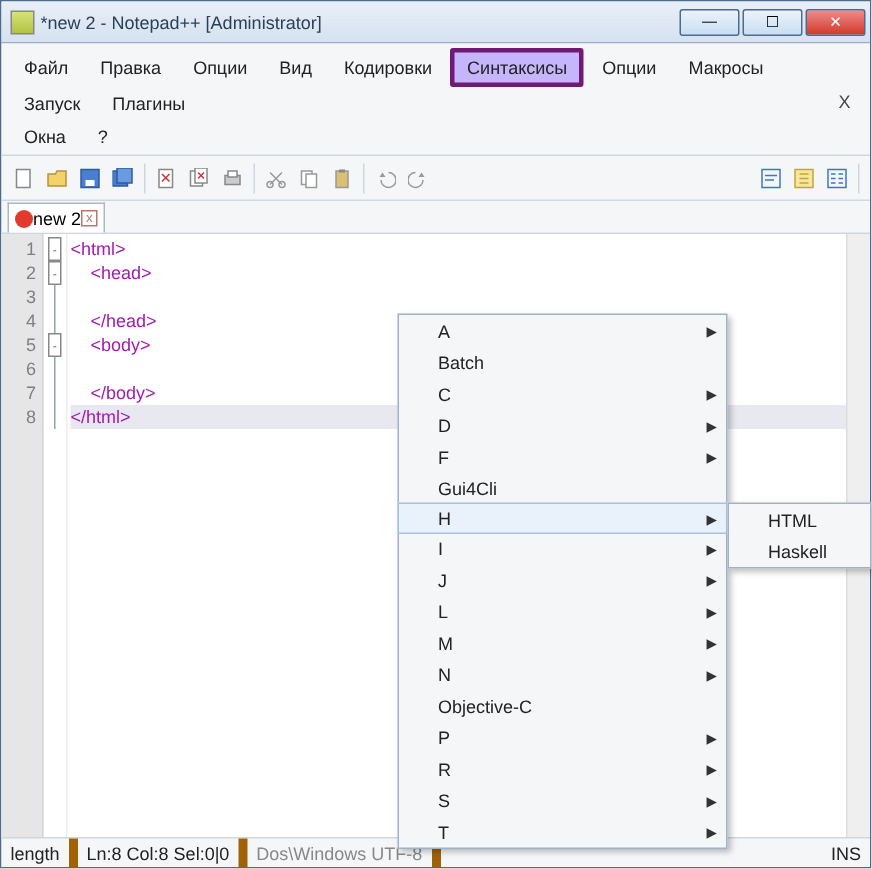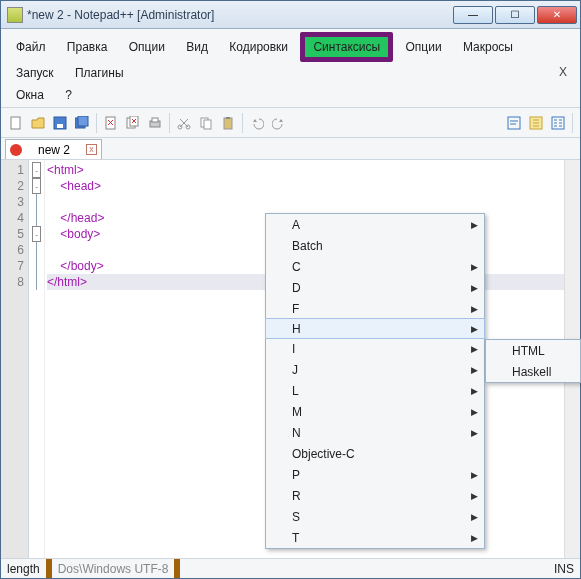--- a/index.html
+++ b/index.html
@@ -8,29 +8,29 @@
   .titlebar { height: 28px; background: linear-gradient(#e9eff7,#d5e2f0); display: flex; align-items: center; border-bottom: 1px solid #9aaec2; }
   .titlebar .icon { width: 16px; height: 16px; margin: 0 4px 0 6px; background: linear-gradient(#d7e27a,#b0c443); border: 1px solid #888; }
   .titlebar .title { color: #2b3f55; font-size: 12px; }
   .wbtns { margin-left: auto; display: flex; gap: 2px; padding-right: 3px; }
   .wbtns div { width: 40px; height: 18px; border: 1px solid #4b6c8e; border-radius: 2px; display: flex; align-items: center; justify-content: center; font-size: 10px; }
   .wbtns .min { background: linear-gradient(#eaf3fb,#c9def2); }
   .wbtns .max { background: linear-gradient(#eaf3fb,#c9def2); }
   .wbtns .close { background: linear-gradient(#f08b8b,#d13a2a); color: #fff; }
   .menubar { padding: 3px 6px 1px 6px; background: #f4f6f8; border-bottom: 1px solid #cfd7de; line-height: 18px; }
   .menubar span { display: inline-block; padding: 1px 8px; border: 1px solid transparent; border-radius: 2px; color: #222; }
-  .menubar span.active { background: #22c55e; border: 5px solid #701a75; }
+  .menubar span.active { background: #c4b5fd; border: 3px solid #701a75; }
   .menubar .xclose { float: right; color: #444; padding: 0 6px; }
   .toolbar { height: 30px; background: #f4f6f8; border-bottom: 1px solid #cfd7de; display: flex; align-items: center; padding: 0 4px; }
   .tbtn { width: 20px; height: 20px; margin: 0 1px; border: 1px solid transparent; border-radius: 2px; display: flex; align-items: center; justify-content: center; }
   .tbtn svg { width: 14px; height: 14px; }
   .tsep { width: 1px; height: 20px; background: #cfd7de; margin: 0 3px; }
   .toolbar .right { margin-left: auto; display: flex; }
   .tabbar { height: 22px; background: #f4f6f8; border-bottom: 1px solid #cfd7de; display: flex; align-items: flex-end; padding-left: 4px; }
-  .tab { height: 20px; background: #fff; border: 1px solid #a9b8c7; border-bottom: none; display: flex; align-items: center; padding: 3px 4px; gap: 16px; }
+  .tab { height: 20px; background: #fff; border: 1px solid #a9b8c7; border-bottom: none; display: flex; align-items: center; padding: 3px 4px; gap: 0; }
   .tab .dot { width: 12px; height: 12px; border-radius: 6px; background: #e23a2e; }
   .tab .tx { width: 11px; height: 11px; border: 1px solid #b76; color: #b76; font-size: 9px; line-height: 9px; text-align: center; }
   .editor-wrap { flex: 1; position: relative; background: #fff; }
   .editor { position: absolute; inset: 0; display: flex; }
   .gutter { width: 28px; background: #e6e6e6; border-right: 1px solid #cfd7de; text-align: right; padding: 2px 4px 0 0; color: #808080; font-family: Consolas, monospace; font-size: 12px; line-height: 16px; }
   .folds { width: 16px; border-right: 1px solid #eee; padding-top: 2px; }
   .folds div { height: 16px; display: flex; align-items: center; justify-content: center; }
   .foldbox { width: 9px; height: 9px; border: 1px solid #888; font-size: 8px; line-height: 7px; text-align: center; background: #fff; color: #666; }
   .foldline { width: 1px; height: 16px; background: #8aa1b6; }
   .code { flex: 1; padding: 2px 0 0 2px; font-family: Consolas, monospace; font-size: 13px; line-height: 16px; white-space: pre; }
@@ -242,20 +242,23 @@
           <span class="arr">▶</span>
         </div>
         <div class="mi">
           <span>D</span>
           <span class="arr">▶</span>
         </div>
         <div class="mi">
           <span>F</span>
           <span class="arr">▶</span>
         </div>
+        <div class="mi">
+          <span>Gui4Cli</span>
+        </div>
         <div class="mi hl">
           <span>H</span>
           <span class="arr">▶</span>
         </div>
         <div class="mi">
           <span>I</span>
           <span class="arr">▶</span>
         </div>
         <div class="mi">
           <span>J</span>
@@ -294,16 +297,17 @@
         </div>
       </div>
     <div class="menu sub" id="submenu">
         <div class="mi">HTML</div>
         <div class="mi">Haskell</div>
       </div>
   </div>
 
   <div class="statusbar">
     <div>length</div>
+    <div>Ln:8   Col:8   Sel:0|0</div>
     <div class="dim">Dos\Windows    UTF-8</div>
     <div>INS</div>
   </div>
 </div>
 
 </body></html>

